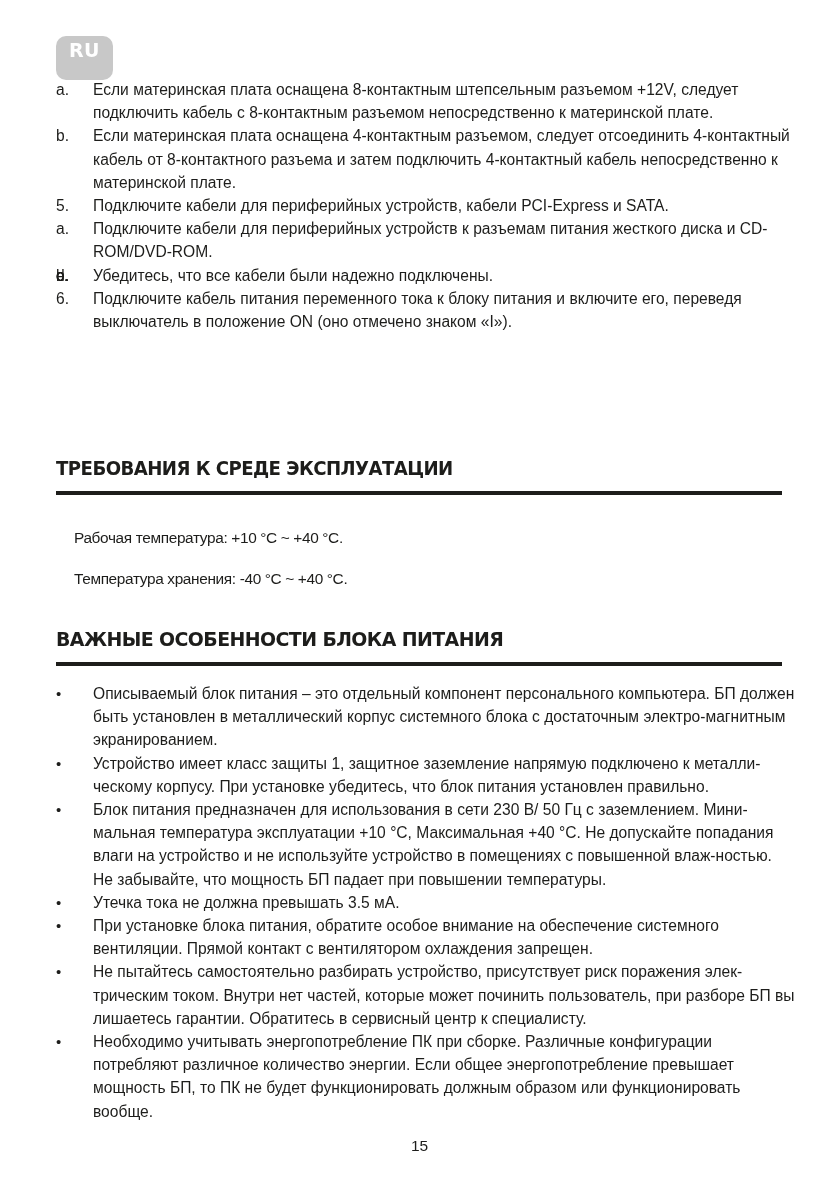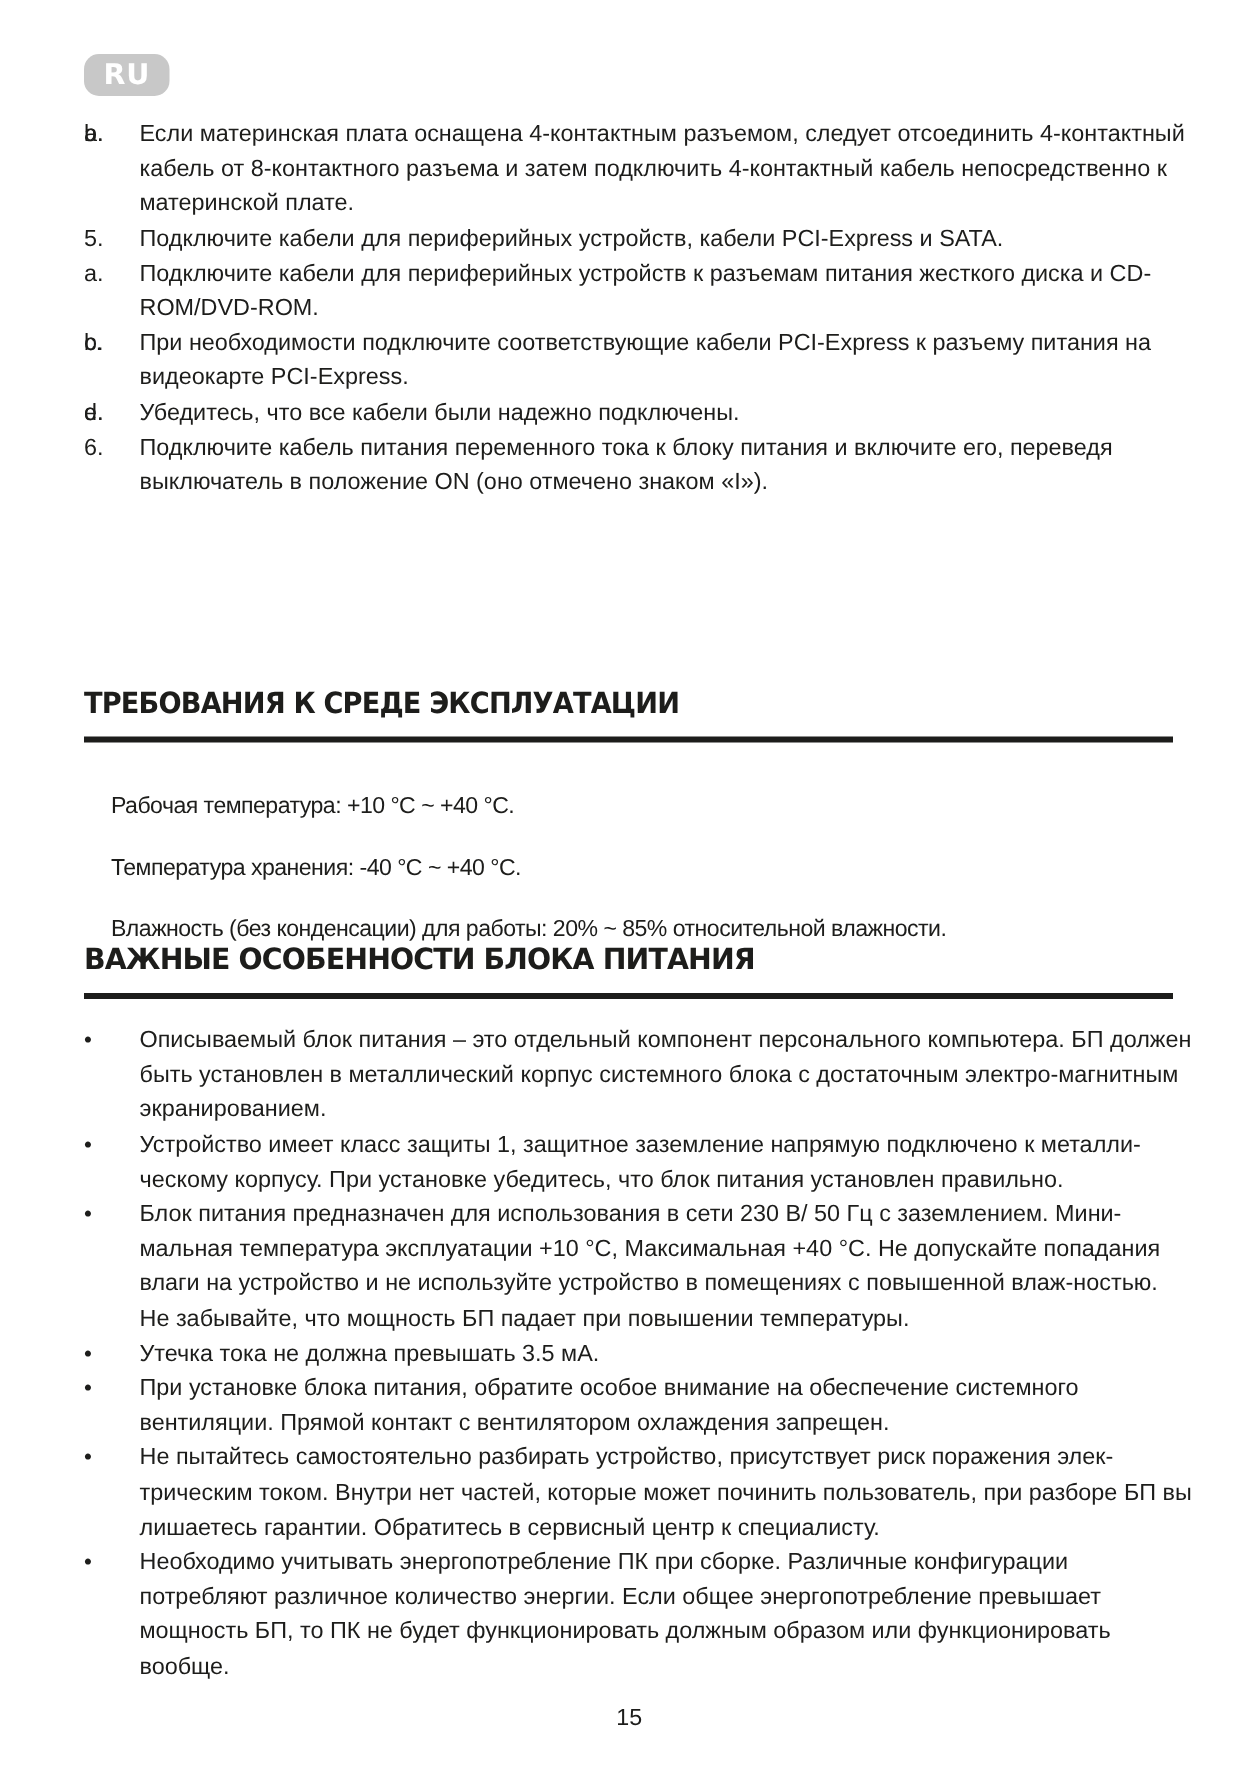--- a/index.html
+++ b/index.html
@@ -1,18 +1,18 @@
 <!DOCTYPE html>
 <html><head>
   <meta charset="utf-8">
   <style>
     html, body { margin: 0; padding: 0; background: #ffffff; }
     body { width: 839px; height: 1191px; position: relative; overflow: hidden; color: #1d1d1b; font-family: "Liberation Sans", sans-serif; }
     .badge {
-      position: absolute; left: 56px; top: 36px; width: 57px; height: 28px;
+      position: absolute; left: 56px; top: 36px; width: 57px; height: 44px;
       background: #c8c8c8; border-radius: 10px; color: #ffffff;
       font-family: "DejaVu Sans", sans-serif; font-weight: bold; font-size: 19px;
       line-height: 28px; text-align: center; letter-spacing: 0.5px;
     }
     .list { position: absolute; left: 56px; width: 740px; margin: 0; padding: 0; list-style: none; }
     .list1 { top: 78px; }
     .item { position: relative; padding-left: 37px; font-size: 15.6px; line-height: 23.2px; }
     .item .marker { position: absolute; left: 0; top: 0; }
     .section-title {
       position: absolute; left: 56px; font-family: "DejaVu Sans", sans-serif; font-weight: bold;
@@ -29,38 +29,37 @@
     .list2 .item { padding-left: 37px; }
     .list2 .item .marker { left: 0; font-size: 15px; }
     .page-number { position: absolute; left: 0; width: 839px; top: 1137px; text-align: center; font-size: 15.5px; }
   </style>
 </head>
 <body>
 
 <div class="badge">RU</div>
 
 <ol class="list list1">
-  <li class="item"><span class="marker">a.</span></li>
+  <li class="item"><span class="marker">a.</span><span class="text">Если материнская плата оснащена 8-контактным штепсельным разъемом +12V, следует подключить кабель с 8-контактным разъемом непосредственно к материнской плате.</span></li>
   <li class="item"><span class="marker">b.</span><span class="text">Если материнская плата оснащена 4-контактным разъемом, следует отсоединить 4-контактный кабель от 8-контактного разъема и затем подключить 4-контактный кабель непосредственно к материнской плате.</span></li>
   <li class="item"><span class="marker">5.</span><span class="text">Подключите кабели для периферийных устройств, кабели PCI-Express и SATA.</span></li>
   <li class="item"><span class="marker">a.</span><span class="text">Подключите кабели для периферийных устройств к разъемам питания жесткого диска и CD-ROM/DVD-ROM.</span></li>
   <li class="item"><span class="marker">b.</span></li>
-  <li class="item"><span class="marker">c.</span><span class="text">При необходимости подключите соответствующие кабели PCI-Express к разъему питания на видеокарте PCI-Express.</span></li>
+  <li class="item"><span class="marker">c.</span></li>
   <li class="item"><span class="marker">d.</span></li>
   <li class="item"><span class="marker">e.</span><span class="text">Убедитесь, что все кабели были надежно подключены.</span></li>
   <li class="item"><span class="marker">6.</span><span class="text">Подключите кабель питания переменного тока к блоку питания и включите его, переведя выключатель в положение ON (оно отмечено знаком «I»).</span></li>
 </ol>
 
 <h2 class="section-title title1">ТРЕБОВАНИЯ К СРЕДЕ ЭКСПЛУАТАЦИИ</h2>
 <div class="rule rule1"></div>
 
 <div class="env">
   <p>Рабочая температура: +10 °C ~ +40 °C.</p>
   <p>Температура хранения: -40 °C ~ +40 °C.</p>
-  <p>Влажность (без конденсации) для работы: 20% ~ 85% относительной влажности.</p>
 </div>
 
 <h2 class="section-title title2">ВАЖНЫЕ ОСОБЕННОСТИ БЛОКА ПИТАНИЯ</h2>
 <div class="rule rule2"></div>
 
 <ul class="list list2">
   <li class="item"><span class="marker">•</span><span class="text">Описываемый блок питания – это отдельный компонент персонального компьютера. БП должен быть установлен в металлический корпус системного блока с достаточным электро-магнитным экранированием.</span></li>
   <li class="item"><span class="marker">•</span><span class="text">Устройство имеет класс защиты 1, защитное заземление напрямую подключено к металли-ческому корпусу. При установке убедитесь, что блок питания установлен правильно.</span></li>
   <li class="item"><span class="marker">•</span><span class="text">Блок питания предназначен для использования в сети 230 В/ 50 Гц с заземлением. Мини-мальная температура эксплуатации +10 °C, Максимальная +40 °C. Не допускайте попадания влаги на устройство и не используйте устройство в помещениях с повышенной влаж-ностью. Не забывайте, что мощность БП падает при повышении температуры.</span></li>
   <li class="item"><span class="marker">•</span><span class="text">Утечка тока не должна превышать 3.5 мА.</span></li>

